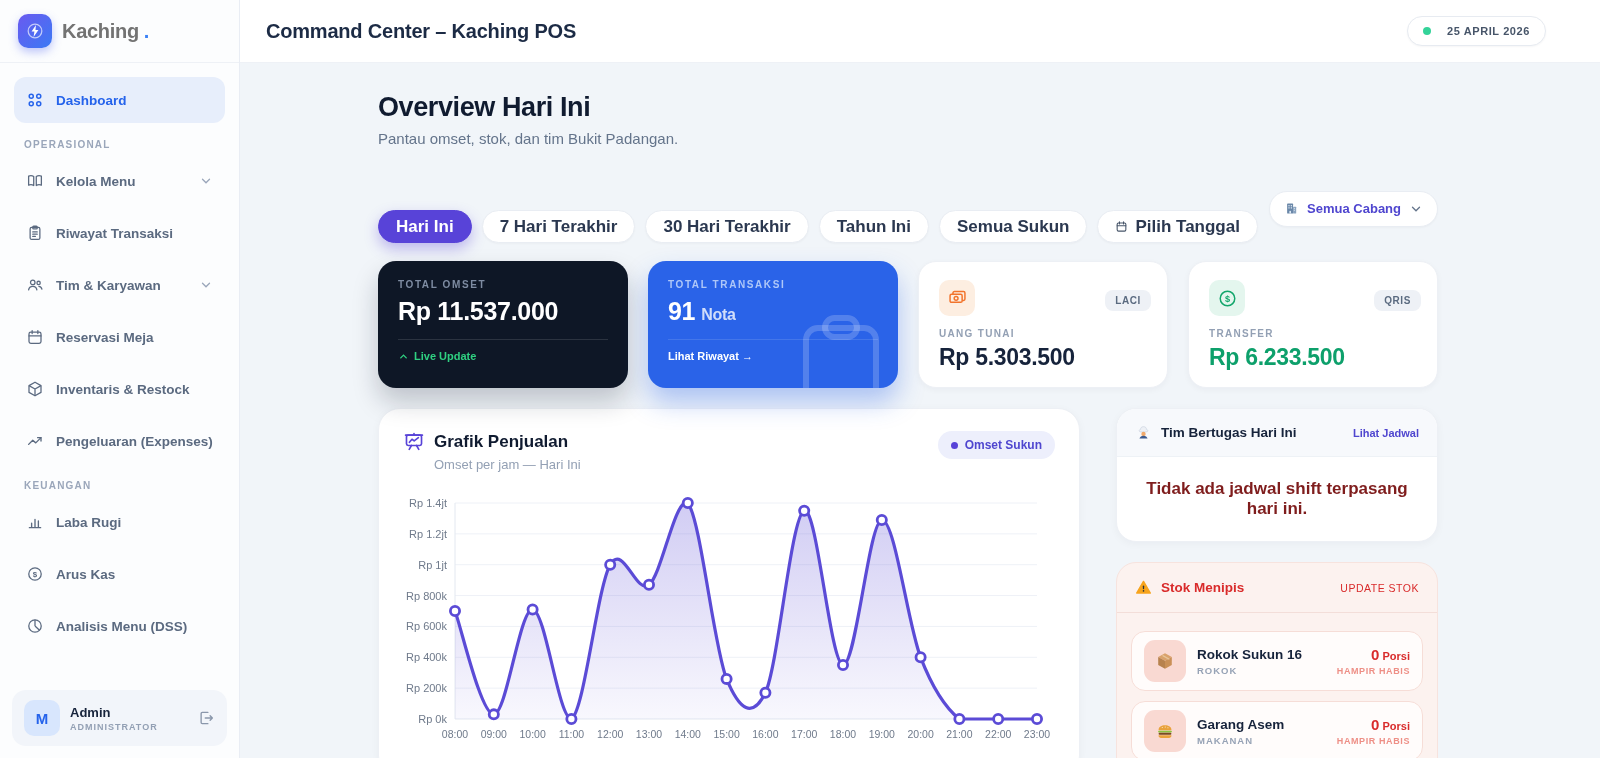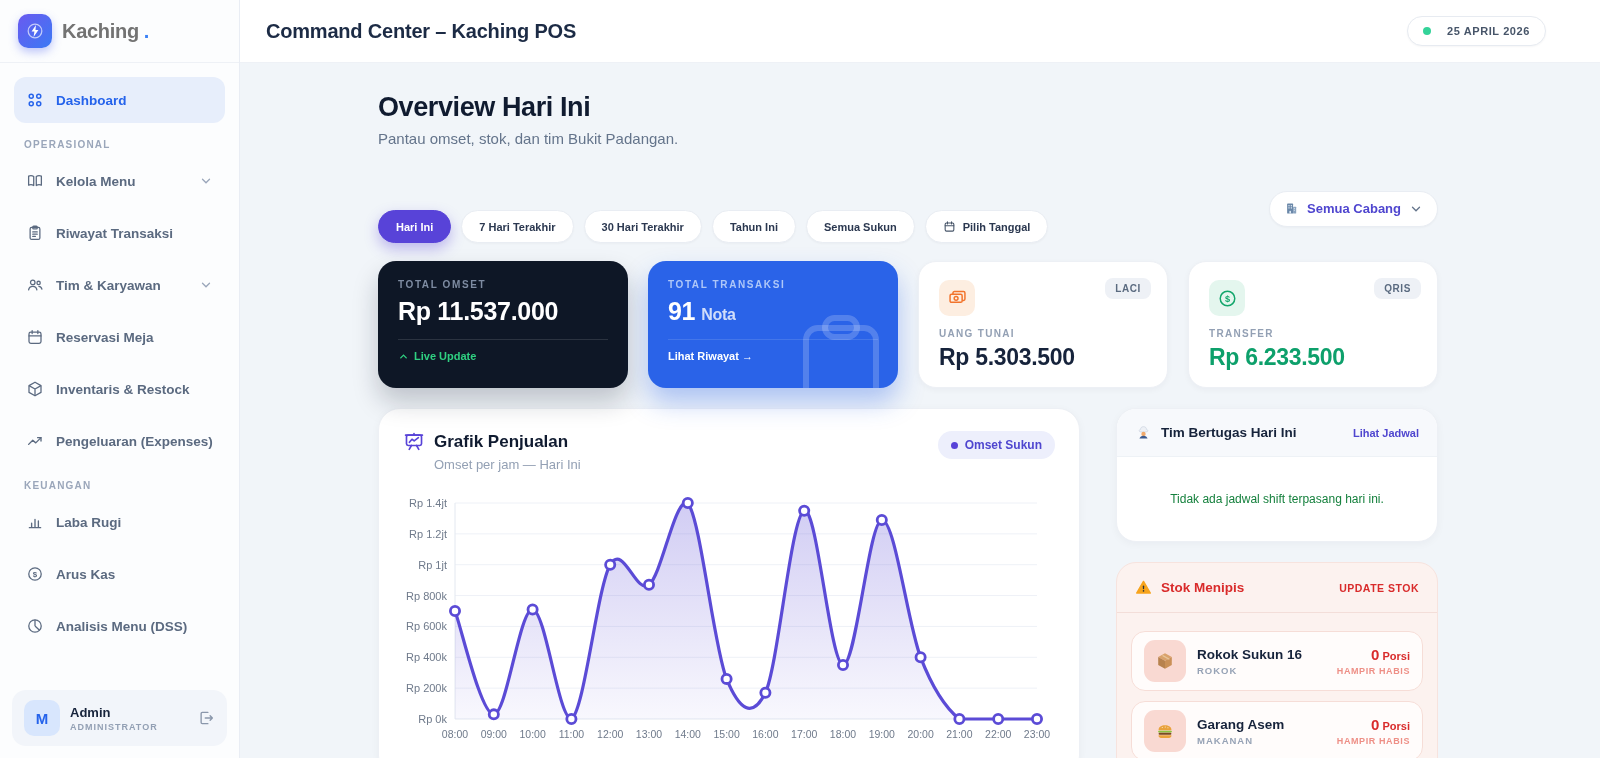--- a/index.html
+++ b/index.html
@@ -34,21 +34,21 @@
   .date-badge { display:flex; align-items:center; gap:16px; background:#fff; border:1px solid #e7ebf1; border-radius:18px; padding:8px 15px; font-size:11px; font-weight:700; letter-spacing:.6px; color:#475569; box-shadow:0 1px 2px rgba(16,24,40,.04); }
   .dot-green { width:8px; height:8px; border-radius:50%; background:#34d399; }
 
   .content { flex:1; padding:29px 0 0 138px; overflow:hidden; }
   .content-inner { width:1060px; }
   .page-title { font-size:27px; font-weight:800; color:#101b30; letter-spacing:-.4px; }
   .page-subtitle { font-size:15px; color:#64748b; margin-top:7px; }
 
   .filter-row { margin-top:27px; display:flex; align-items:center; justify-content:space-between; }
   .pills { display:flex; gap:10px; align-items:center; }
-  .pill { height:33px; padding:0 17px; display:flex; align-items:center; gap:7px; border-radius:17px; background:#fff; border:1px solid #e9edf3; font-size:11px; font-weight:700; color:#2b3850; cursor:pointer; box-shadow:0 1px 2px rgba(16,24,40,.03);margin-top:36px; }
+  .pill { height:33px; padding:0 17px; display:flex; align-items:center; gap:7px; border-radius:17px; background:#fff; border:1px solid #e9edf3; font-size:17px; font-weight:700; color:#2b3850; cursor:pointer; box-shadow:0 1px 2px rgba(16,24,40,.03);margin-top:36px; }
   .pill.active { background:#5843d8; border-color:#5843d8; color:#fff; box-shadow:0 6px 14px rgba(88,67,216,.35); }
   .branch-select { height:36px; padding:0 14px; display:flex; align-items:center; gap:8px; border-radius:18px; background:#fff; border:1px solid #e9edf3; font-size:13px; font-weight:700; color:#4f46cf; cursor:pointer; box-shadow:0 1px 2px rgba(16,24,40,.03); }
 
   
   .cards-row { margin-top:18px; display:grid; grid-template-columns:repeat(4,1fr); gap:20px; }
   .stat-card { height:127px; border-radius:18px; padding:18px 20px; position:relative; overflow:hidden; }
   .stat-card.dark { background:#0e1726; color:#fff; box-shadow:0 14px 26px rgba(15,23,42,.22); }
   .stat-card.blue { background:#2a63e8; color:#fff; box-shadow:0 14px 26px rgba(42,99,232,.35); }
   .stat-card.light { background:#fff; border:1px solid #edf0f5; box-shadow:0 2px 6px rgba(16,24,40,.04); }
   .stat-label { font-size:10px; font-weight:700; letter-spacing:1.6px; }
@@ -56,21 +56,21 @@
   .blue .stat-label { color:#aec7f8; }
   .stat-value { font-size:25px; font-weight:800; margin-top:7px; letter-spacing:-.3px; }
   .stat-unit { font-size:16px; font-weight:600; color:rgba(255,255,255,.78); margin-left:6px; }
   .stat-divider { border:none; border-top:1px solid rgba(255,255,255,.12); margin:13px 0 10px; }
   .live-update { display:flex; align-items:center; gap:5px; font-size:11px; font-weight:700; color:#2fd181; }
   .card-link { font-size:11px; font-weight:700; color:#fff; cursor:pointer; position:relative; z-index:2; }
   .clipboard-mark { position:absolute; right:14px; bottom:-28px; opacity:.9; }
   .tile { width:36px; height:36px; border-radius:10px; display:flex; align-items:center; justify-content:center; }
   .tile.orange { background:#fdeee1; }
   .tile.green { background:#e4f6ee; }
-  .mini-badge { position:absolute; top:16px; right:16px; background:#eef1f6; border-radius:8px; padding:5px 10px; font-size:10px; font-weight:700; letter-spacing:.6px; color:#5b6b80; }
+  .mini-badge { position:absolute; top:28px; right:16px; background:#eef1f6; border-radius:8px; padding:5px 10px; font-size:10px; font-weight:700; letter-spacing:.6px; color:#5b6b80; }
   .light .stat-label { color:#93a0b4; letter-spacing:1.3px; margin-top:12px; display:block; }
   .light .stat-value { font-size:23px; margin-top:5px; color:#16233b; }
   .light .stat-value.green-text { color:#0da06b; }
 
   
   .main-grid { margin-top:20px; display:flex; gap:36px; align-items:flex-start; }
   .chart-card { width:702px; height:369px; background:#fff; border:1px solid #edf0f5; border-radius:22px; padding:22px 24px; box-shadow:0 2px 8px rgba(16,24,40,.04); }
   .chart-head { display:flex; align-items:flex-start; justify-content:space-between; }
   .chart-title-row { display:flex; align-items:center; gap:9px; }
   .chart-title { font-size:17px; font-weight:800; color:#101b30; }
@@ -78,26 +78,26 @@
   .legend-pill { display:flex; align-items:center; gap:7px; background:#edeffc; border-radius:15px; padding:7px 13px; font-size:12px; font-weight:700; color:#4f46cf; cursor:pointer; }
   .legend-dot { width:7px; height:7px; border-radius:50%; background:#5843d8; }
   .chart-wrap { margin-top:12px; }
   svg text { font-family:"Liberation Sans", sans-serif; }
 
   .right-col { width:322px; display:flex; flex-direction:column; gap:20px; }
   .panel { background:#fff; border:1px solid #edf0f5; border-radius:20px; overflow:hidden; box-shadow:0 2px 8px rgba(16,24,40,.04); }
   .panel-head { display:flex; align-items:center; gap:9px; padding:15px 18px; background:#f7f9fc; border-bottom:1px solid #eef2f6; }
   .panel-title { flex:1; font-size:13.5px; font-weight:800; color:#16233b; }
   .panel-link { font-size:11px; font-weight:700; color:#4f46cf; cursor:pointer; }
-  .panel-body-empty { height:84px; display:flex; align-items:center; justify-content:center; font-size:12px; color:#15803d; padding:0 16px; text-align:center; }
+  .panel-body-empty { height:84px; display:flex; align-items:center; justify-content:center; font-size:17px; color:#7f1d1d; padding:0 16px; text-align:center;font-weight:bold; }
 
   .stock-panel { background:#fcf2ef; border:1px solid #f7e3de; border-radius:20px; overflow:hidden; height:320px; }
   .stock-head { display:flex; align-items:center; gap:9px; padding:16px 18px; border-bottom:1px solid #f3ded9; }
   .stock-title { flex:1; font-size:13.5px; font-weight:800; color:#d92b2b; }
-  .stock-link { font-size:10.5px; font-weight:700; letter-spacing:.5px; color:#d92b2b; cursor:pointer; }
+  .stock-link { font-size:10.5px; font-weight:400; letter-spacing:.5px; color:#d92b2b; cursor:pointer; }
   .stock-list { padding:18px 14px 0; display:flex; flex-direction:column; gap:10px; }
   .stock-item { background:#fffcfb; border:1px solid #f6ddd7; border-radius:14px; padding:8px 12px; display:flex; align-items:center; gap:11px; cursor:pointer; }
   .stock-tile { width:42px; height:42px; border-radius:11px; background:#f9d9d2; display:flex; align-items:center; justify-content:center; flex:0 0 auto; }
   .stock-meta { flex:1; }
   .stock-name { font-size:13.5px; font-weight:800; color:#16233b; }
   .stock-cat { font-size:9.5px; font-weight:700; letter-spacing:1px; color:#97a3b6; margin-top:3px; }
   .stock-right { text-align:right; }
   .stock-qty { font-size:11px; font-weight:700; color:#d92b2b; }
   .stock-qty b { font-size:15px; font-weight:800; }
   .stock-status { font-size:9px; font-weight:700; letter-spacing:.6px; color:#ee8f86; margin-top:3px; }

